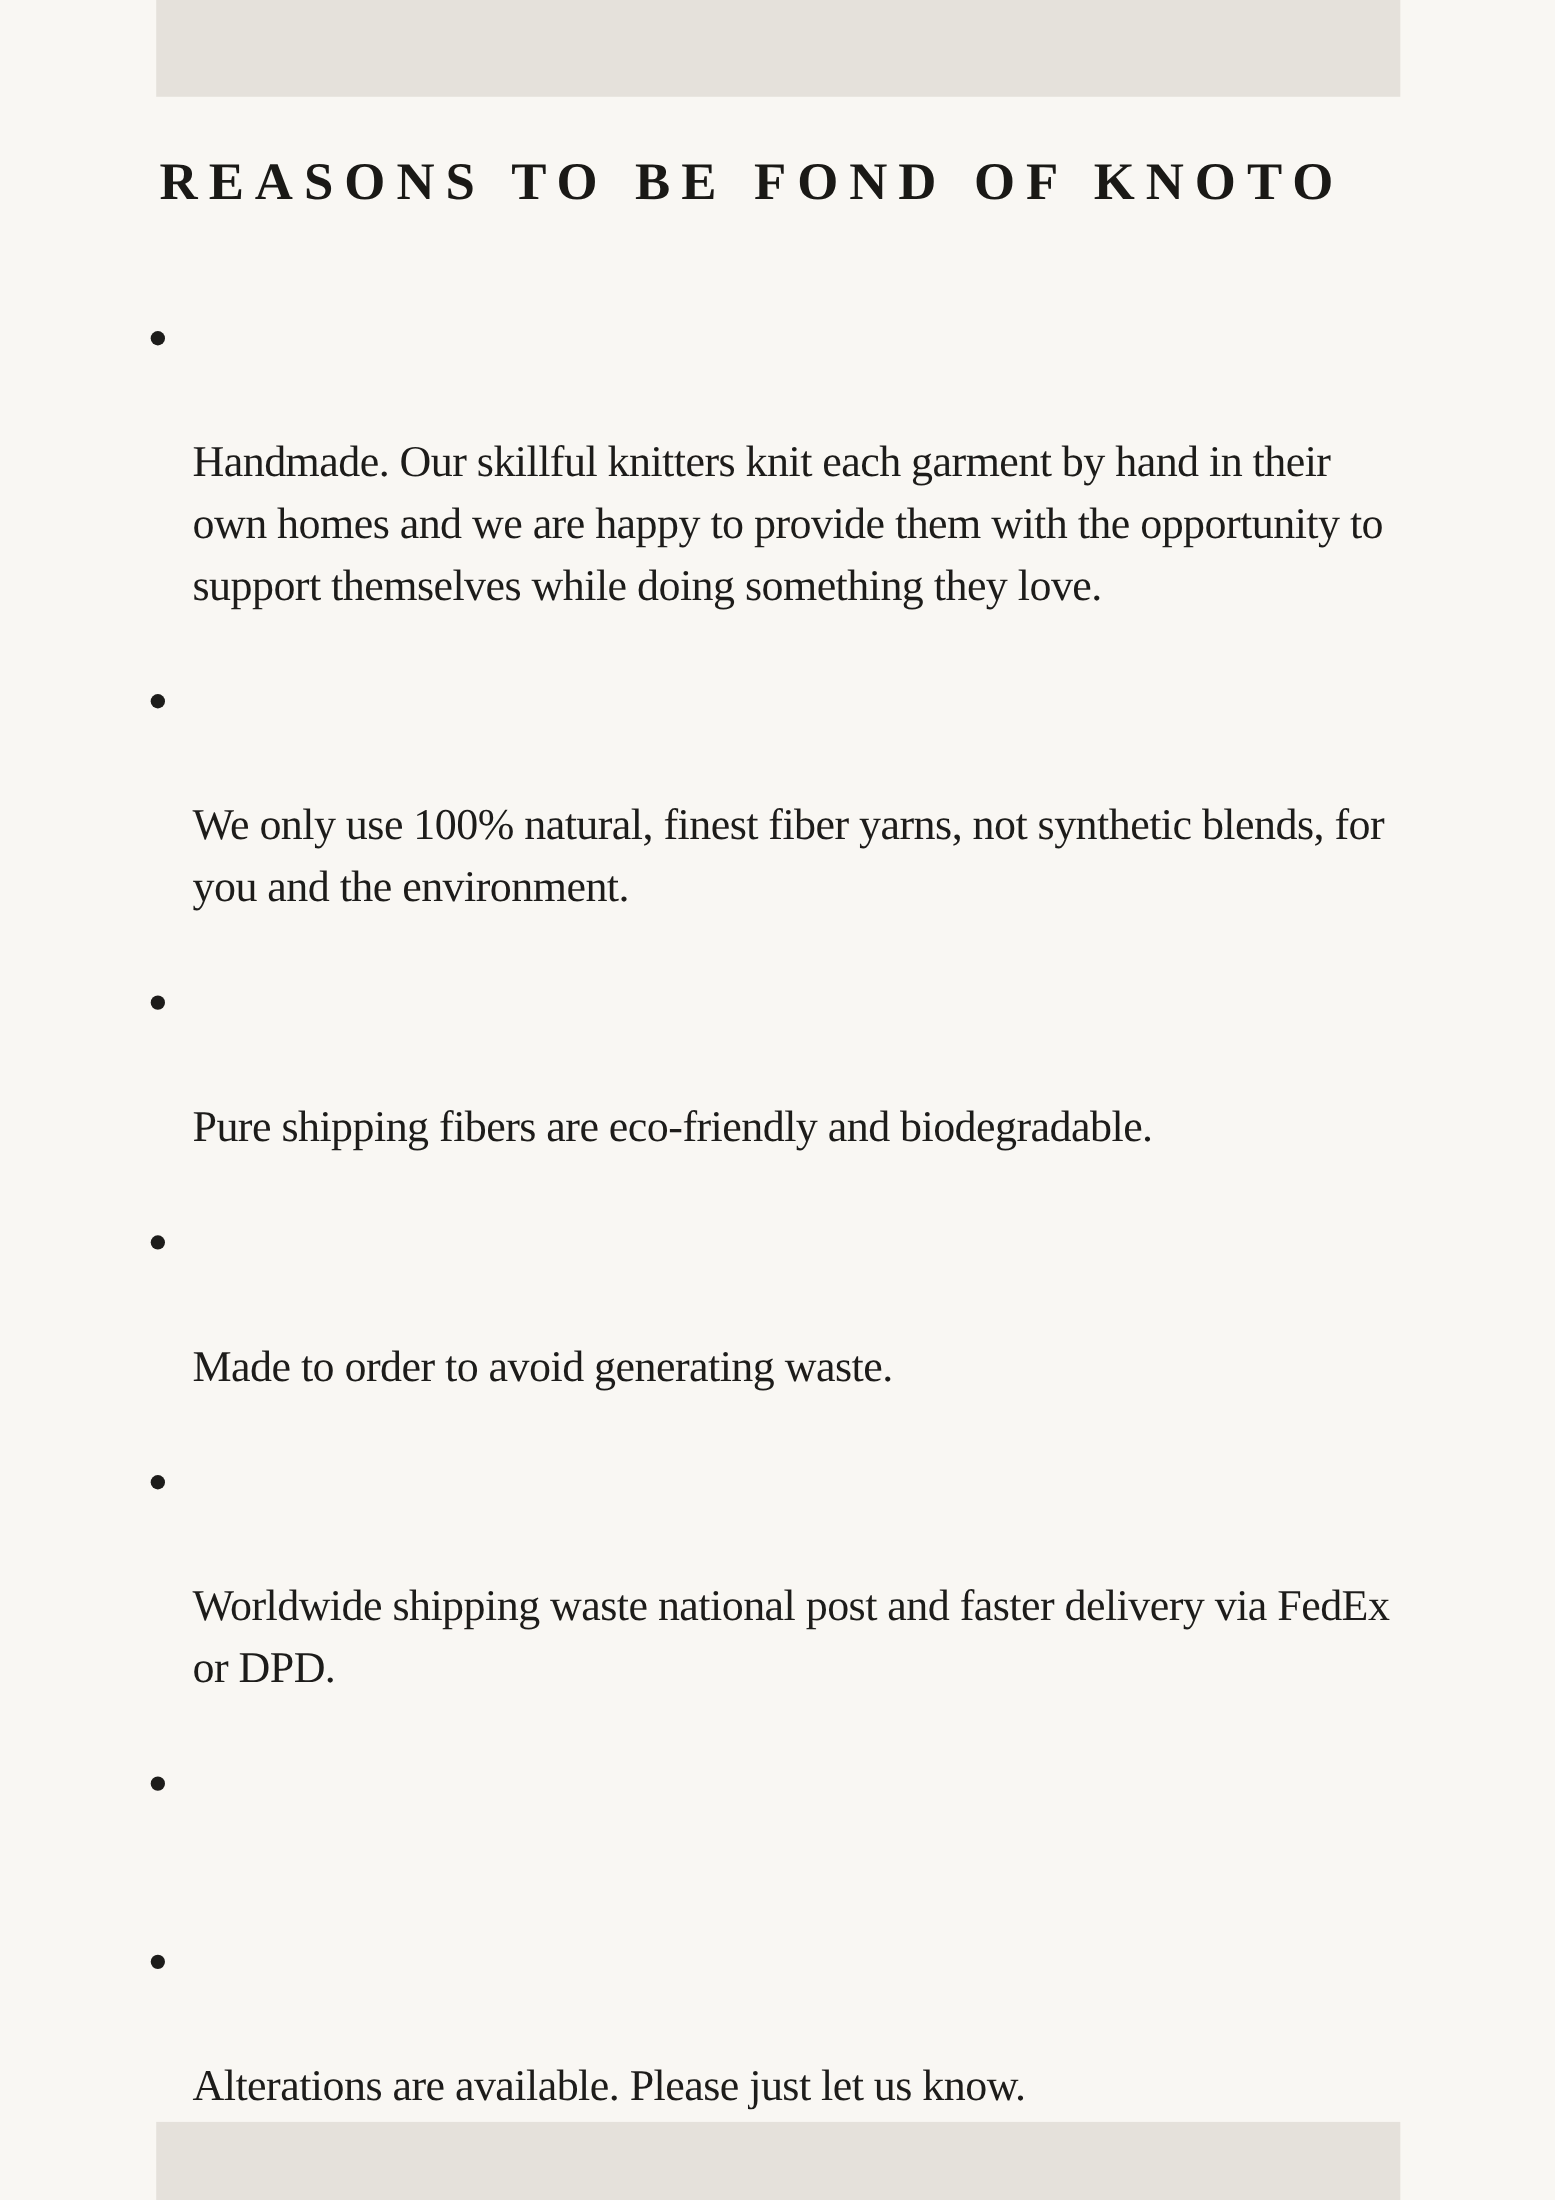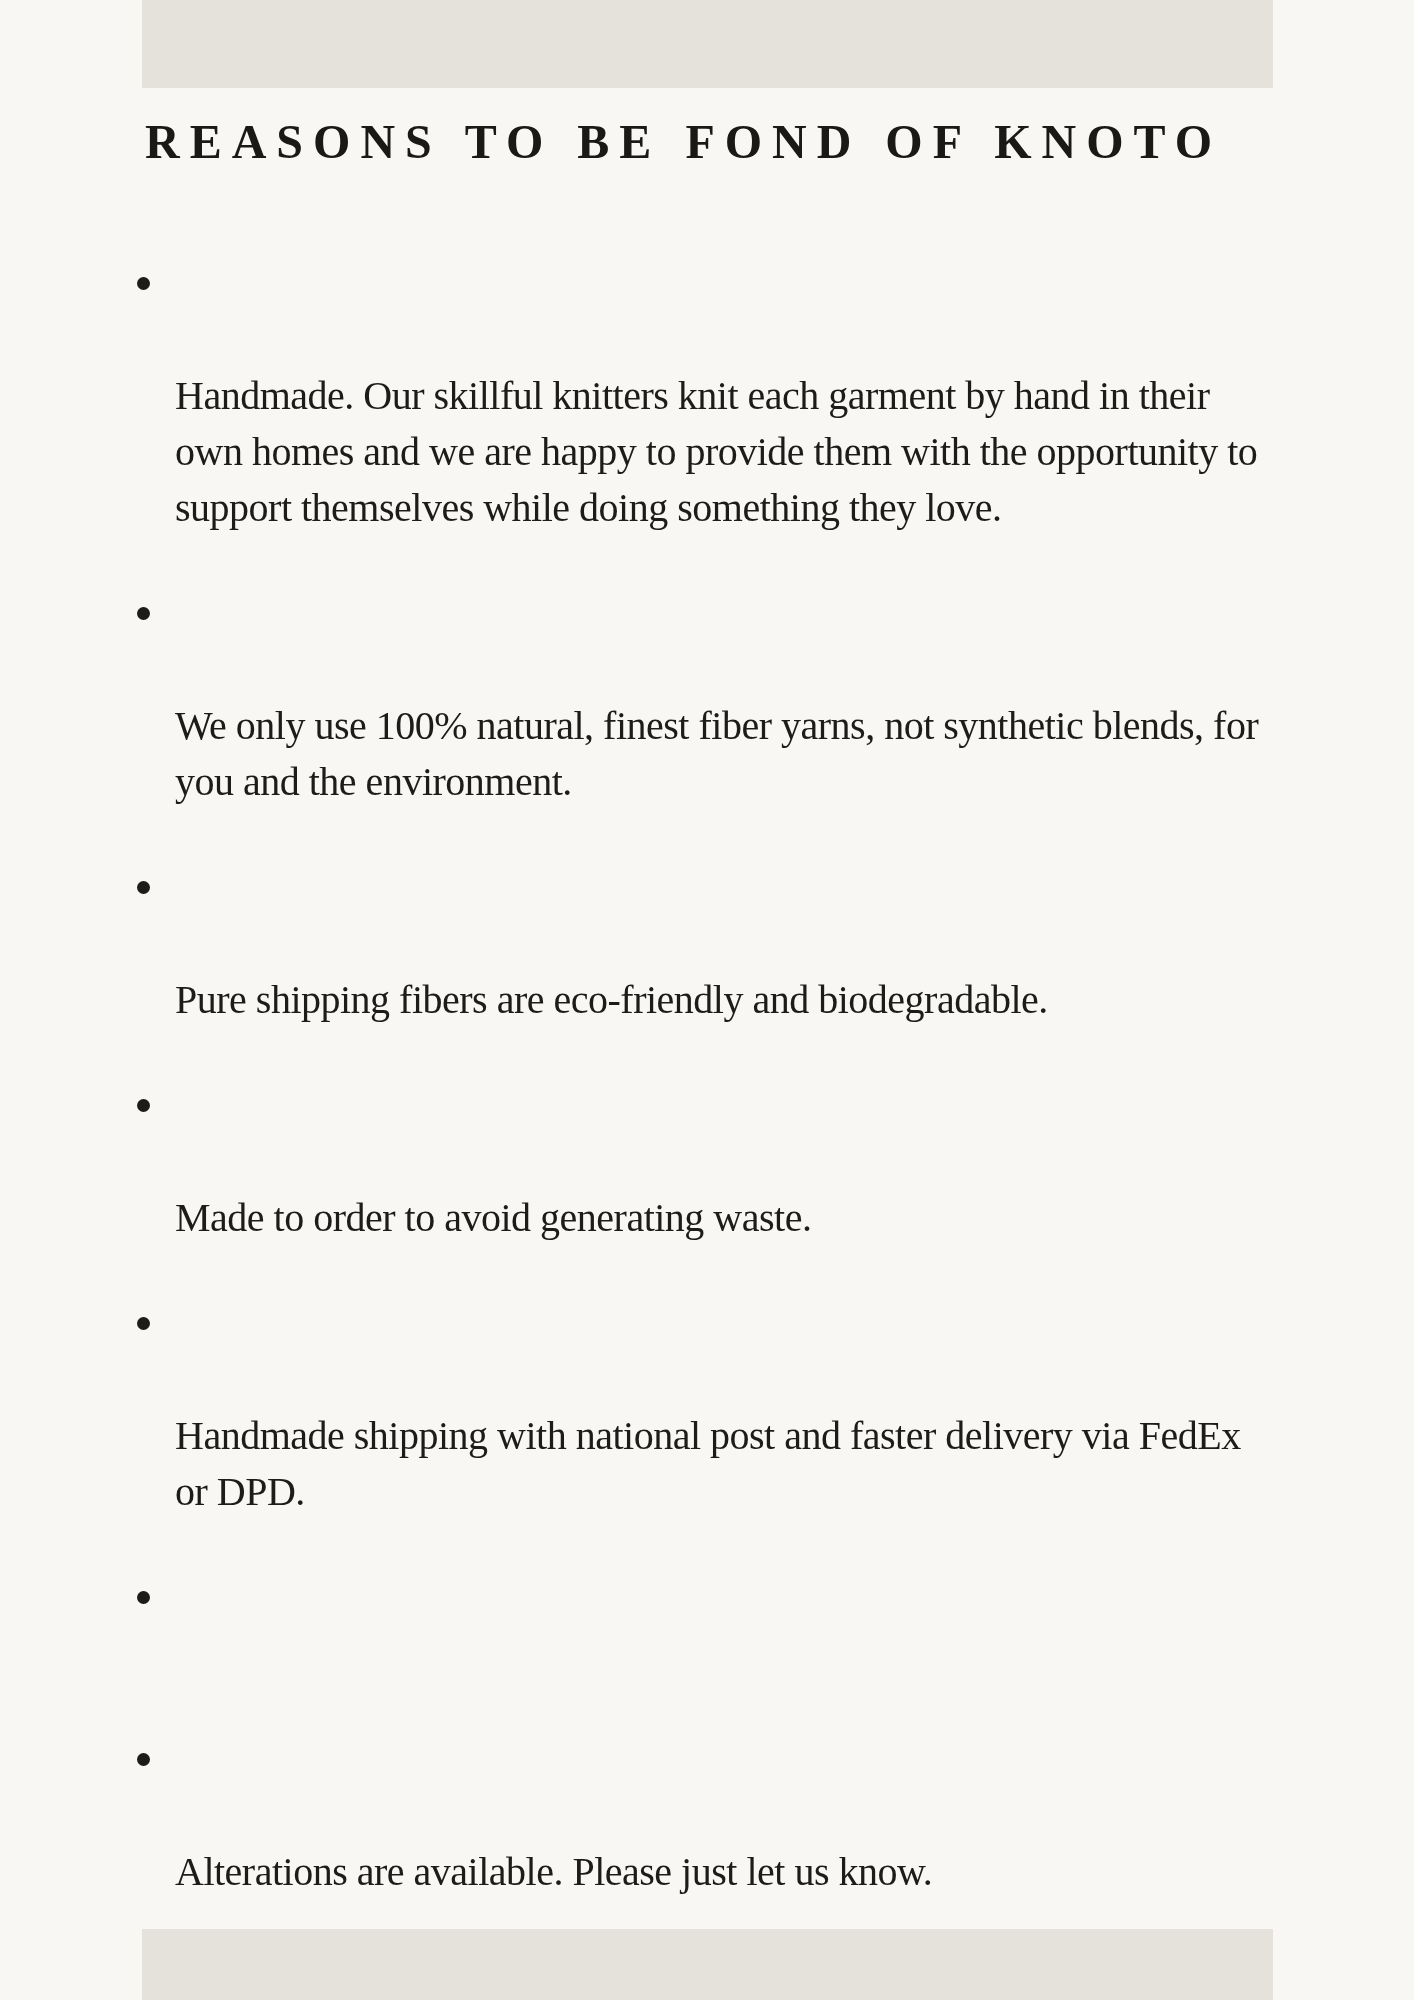--- a/index.html
+++ b/index.html
@@ -29,21 +29,21 @@
     top: 1929px;
     height: 71px;
   }
   .content {
     position: absolute;
     top: 88px;
     left: 0;
     width: 1414px;
   }
   .page-title {
-    margin: 24px 0 84px 145px;
+    margin: 48px 0 84px 145px;
     font-size: 48px;
     line-height: 60px;
     font-weight: 700;
     letter-spacing: 10px;
     word-spacing: 2px;
     color: #1a1916;
     white-space: nowrap;
   }
   .bullet-list {
     list-style: none;
@@ -97,21 +97,21 @@
       <li class="bullet-item">
         <span class="bullet-dot"></span>
         <span class="bullet-text">Pure shipping fibers are eco-friendly and biodegradable.</span>
       </li>
       <li class="bullet-item">
         <span class="bullet-dot"></span>
         <span class="bullet-text">Made to order to avoid generating waste.</span>
       </li>
       <li class="bullet-item">
         <span class="bullet-dot"></span>
-        <span class="bullet-text">Handmade shipping with national post and faster delivery via FedEx
+        <span class="bullet-text">Worldwide shipping waste national post and faster delivery via FedEx
 or DPD.</span>
       </li>
       <li class="bullet-item">
         <span class="bullet-dot"></span>
       </li>
       <li class="bullet-item">
         <span class="bullet-dot"></span>
         <span class="bullet-text">Alterations are available. Please just let us know.</span>
       </li>
 

